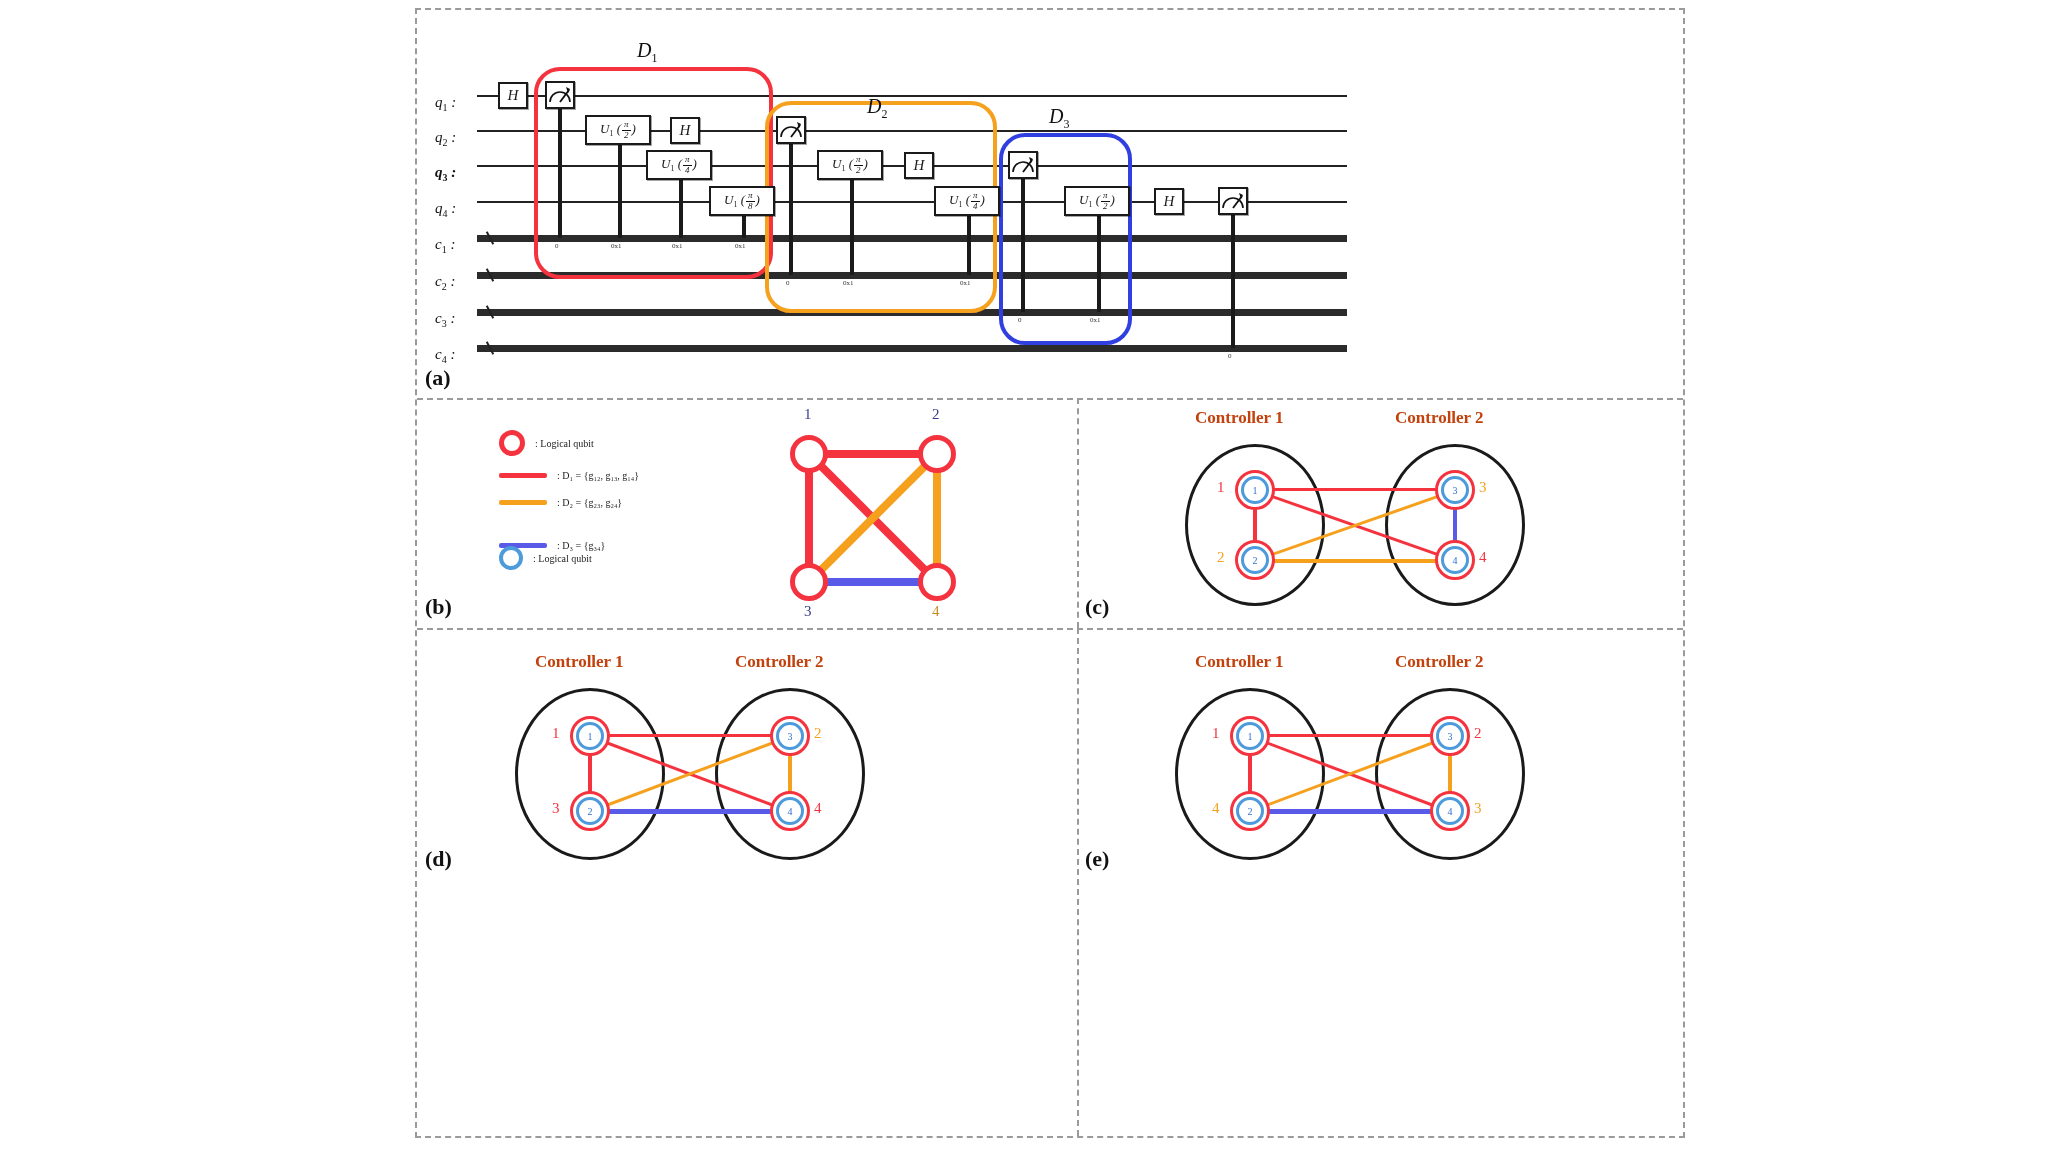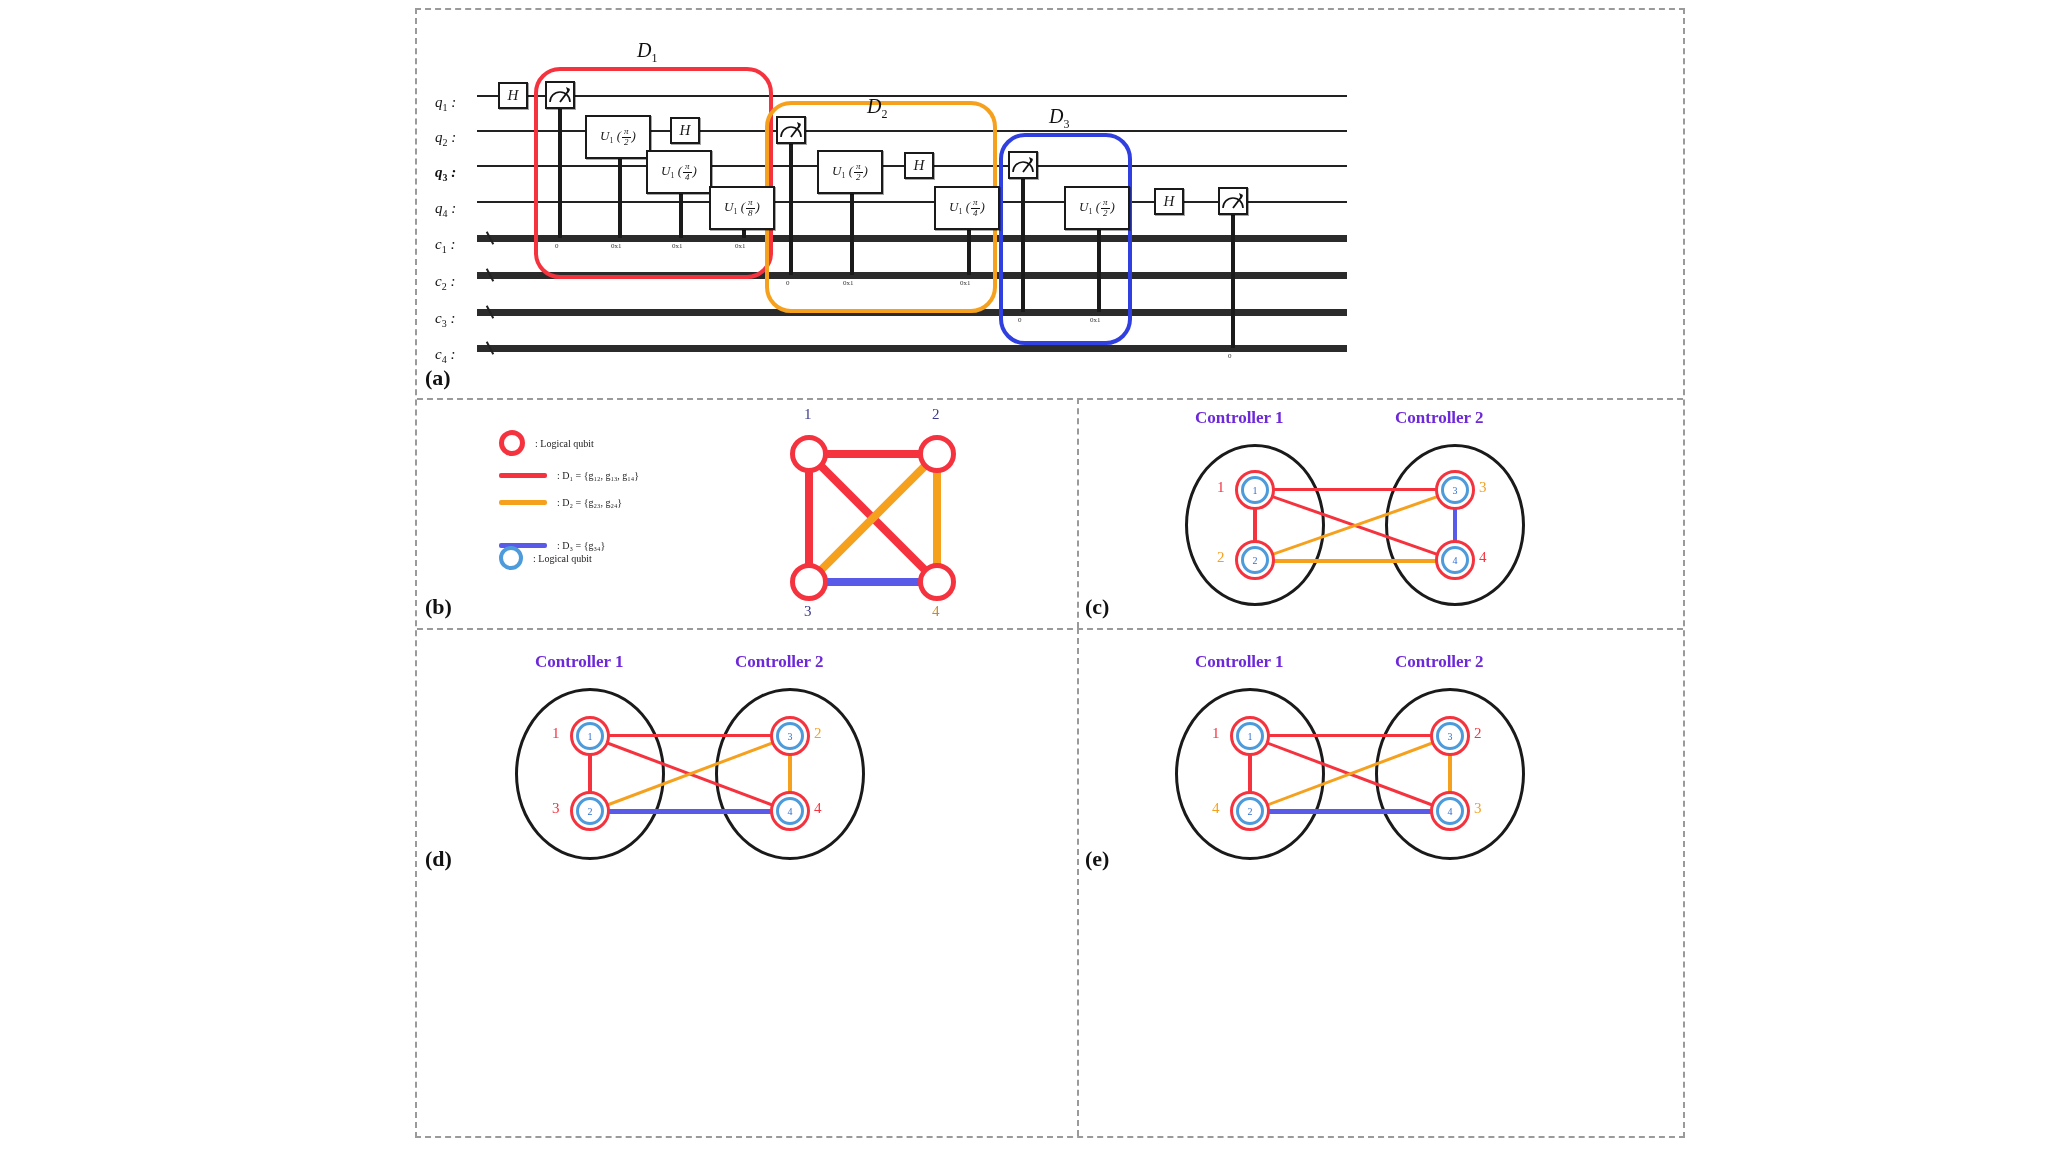--- a/index.html
+++ b/index.html
@@ -13,21 +13,21 @@
   .cwire{position:absolute;height:5px;background:#2b2b2b;border-top:1px solid #2b2b2b;border-bottom:1px solid #2b2b2b;}
   .qlabel{position:absolute;font-family:"Liberation Serif",serif;font-style:italic;font-size:15px;color:#111;white-space:nowrap;}
   .qlabel sub{font-size:10px;font-style:normal;}
 
   
   .gate{position:absolute;background:#fff;border:2px solid #1a1a1a;
         display:flex;align-items:center;justify-content:center;
         font-family:"Liberation Serif",serif;font-style:italic;
         box-sizing:border-box;z-index:6;box-shadow:1px 1px 0 rgba(0,0,0,.35);}
   .gate.h{width:30px;height:27px;font-size:15px;}
-  .gate.u{height:44px;font-size:13px;padding:0 3px;white-space:nowrap;text-align:center;}
+  .gate.u{height:30px;font-size:13px;padding:0 3px;white-space:nowrap;text-align:center;}
   .gate.u .frac{display:inline-flex;flex-direction:column;align-items:center;
                 vertical-align:middle;font-size:9px;line-height:1.02;font-style:italic;margin:0 1px;}
   .gate.u .frac .num{border-bottom:1px solid #111;padding:0 2px;}
   .gate.u .frac .den{padding:0 2px;}
   .gate.u sub{font-size:8px;font-style:normal;}
 
   
   .meas{position:absolute;width:30px;height:28px;background:#fff;border:2px solid #1a1a1a;
         box-sizing:border-box;z-index:6;box-shadow:1px 1px 0 rgba(0,0,0,.35);}
   .meas svg{display:block;}
@@ -44,21 +44,21 @@
   
   .slash{position:absolute;width:2px;height:14px;background:#222;transform:rotate(-28deg);z-index:5;}
 
   
   .vsep{position:absolute;width:0;border-left:2px dashed #9a9a9a;}
   .hsep{position:absolute;height:0;border-top:2px dashed #9a9a9a;}
   .plabel{position:absolute;font-family:"Liberation Serif",serif;font-weight:bold;font-size:22px;color:#111;}
 
   
   .ctitle{position:absolute;font-family:"Liberation Serif",serif;font-weight:bold;
-          font-size:17px;color:#6d28d9;white-space:nowrap;}
+          font-size:17px;color:#c2410c;white-space:nowrap;}
   .lognode{position:absolute;border-radius:50%;box-sizing:border-box;background:#fff;z-index:6;}
   .physnode{position:absolute;border-radius:50%;box-sizing:border-box;background:#fff;z-index:7;
             display:flex;align-items:center;justify-content:center;font-size:10px;color:#2f6fd0;
             font-family:"Liberation Serif",serif;}
   .nodenum{position:absolute;font-family:"Liberation Serif",serif;font-size:15px;z-index:8;}
   .edge{position:absolute;transform-origin:0 50%;z-index:2;border-radius:2px;}
   .ellipse{position:absolute;border:3px solid #1a1a1a;border-radius:50%;box-sizing:border-box;z-index:1;}
 
   
   .legrow{position:absolute;display:flex;align-items:center;}

